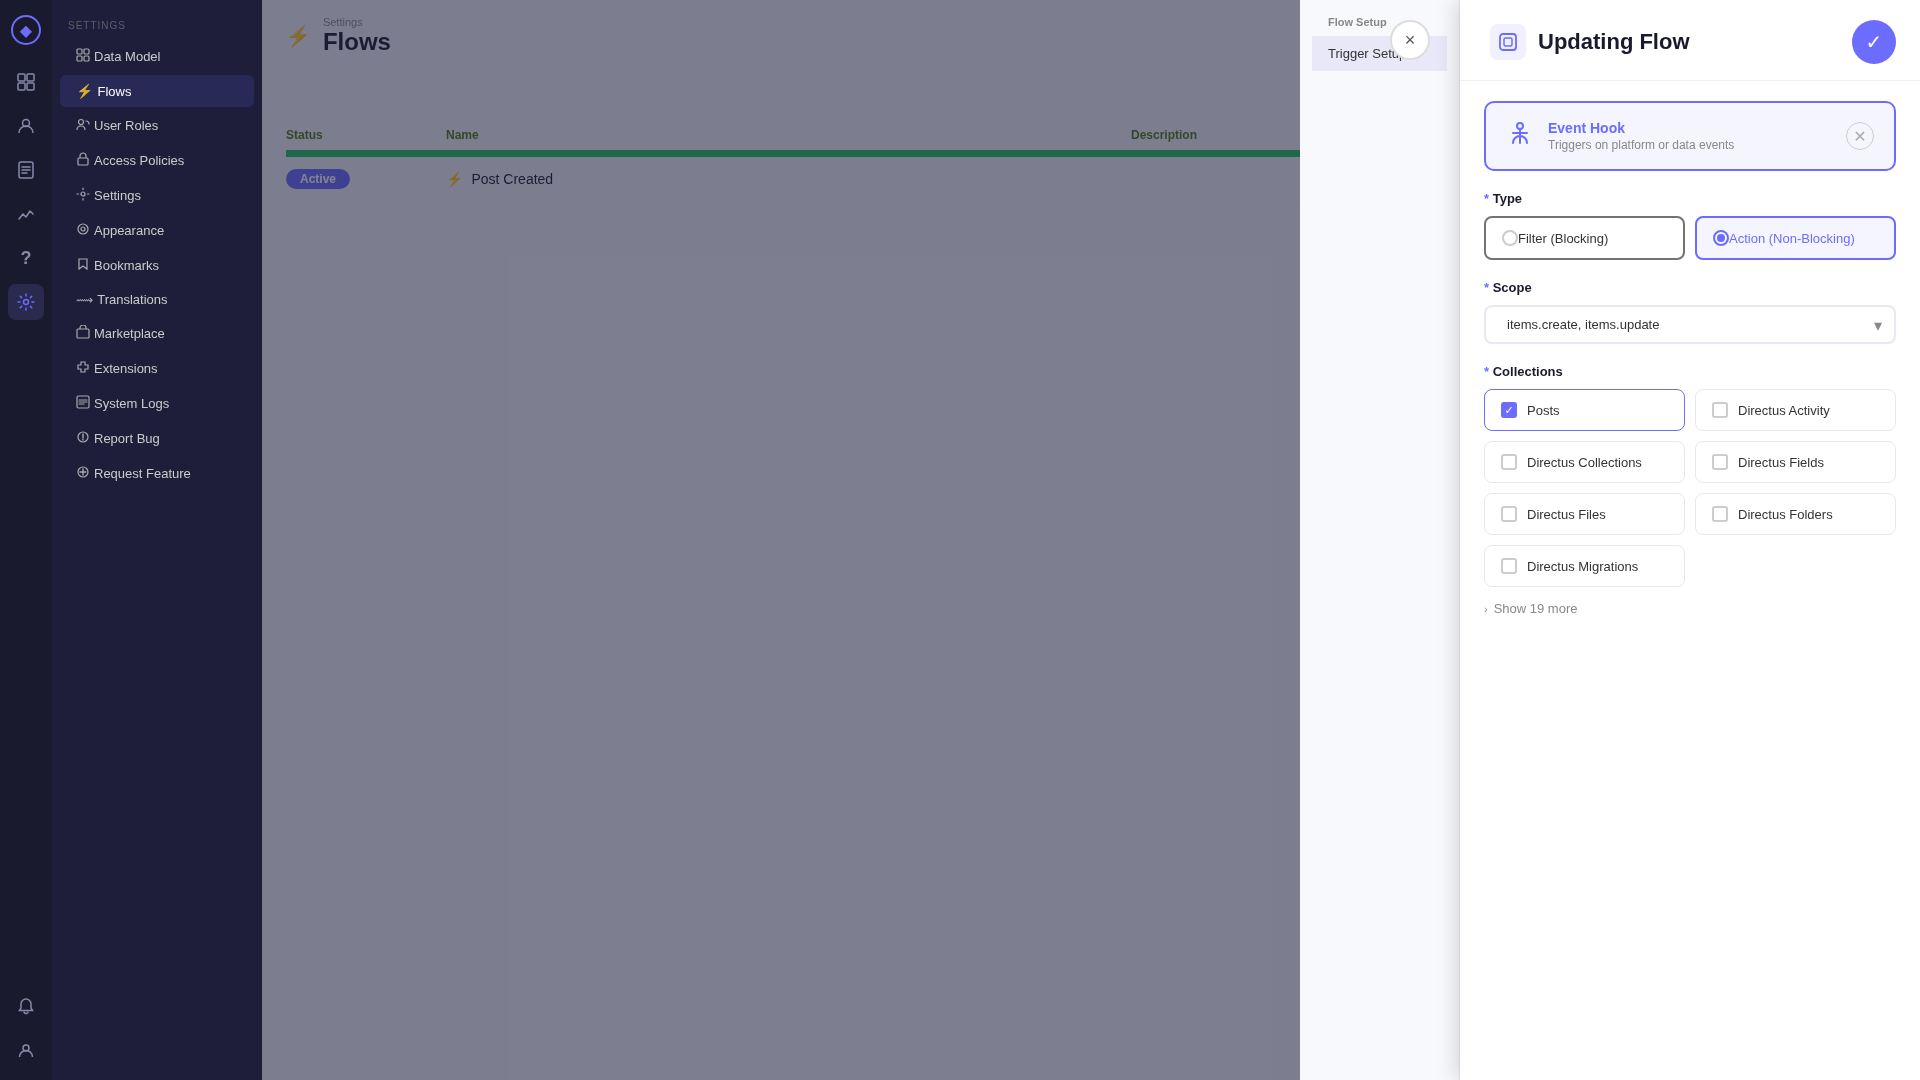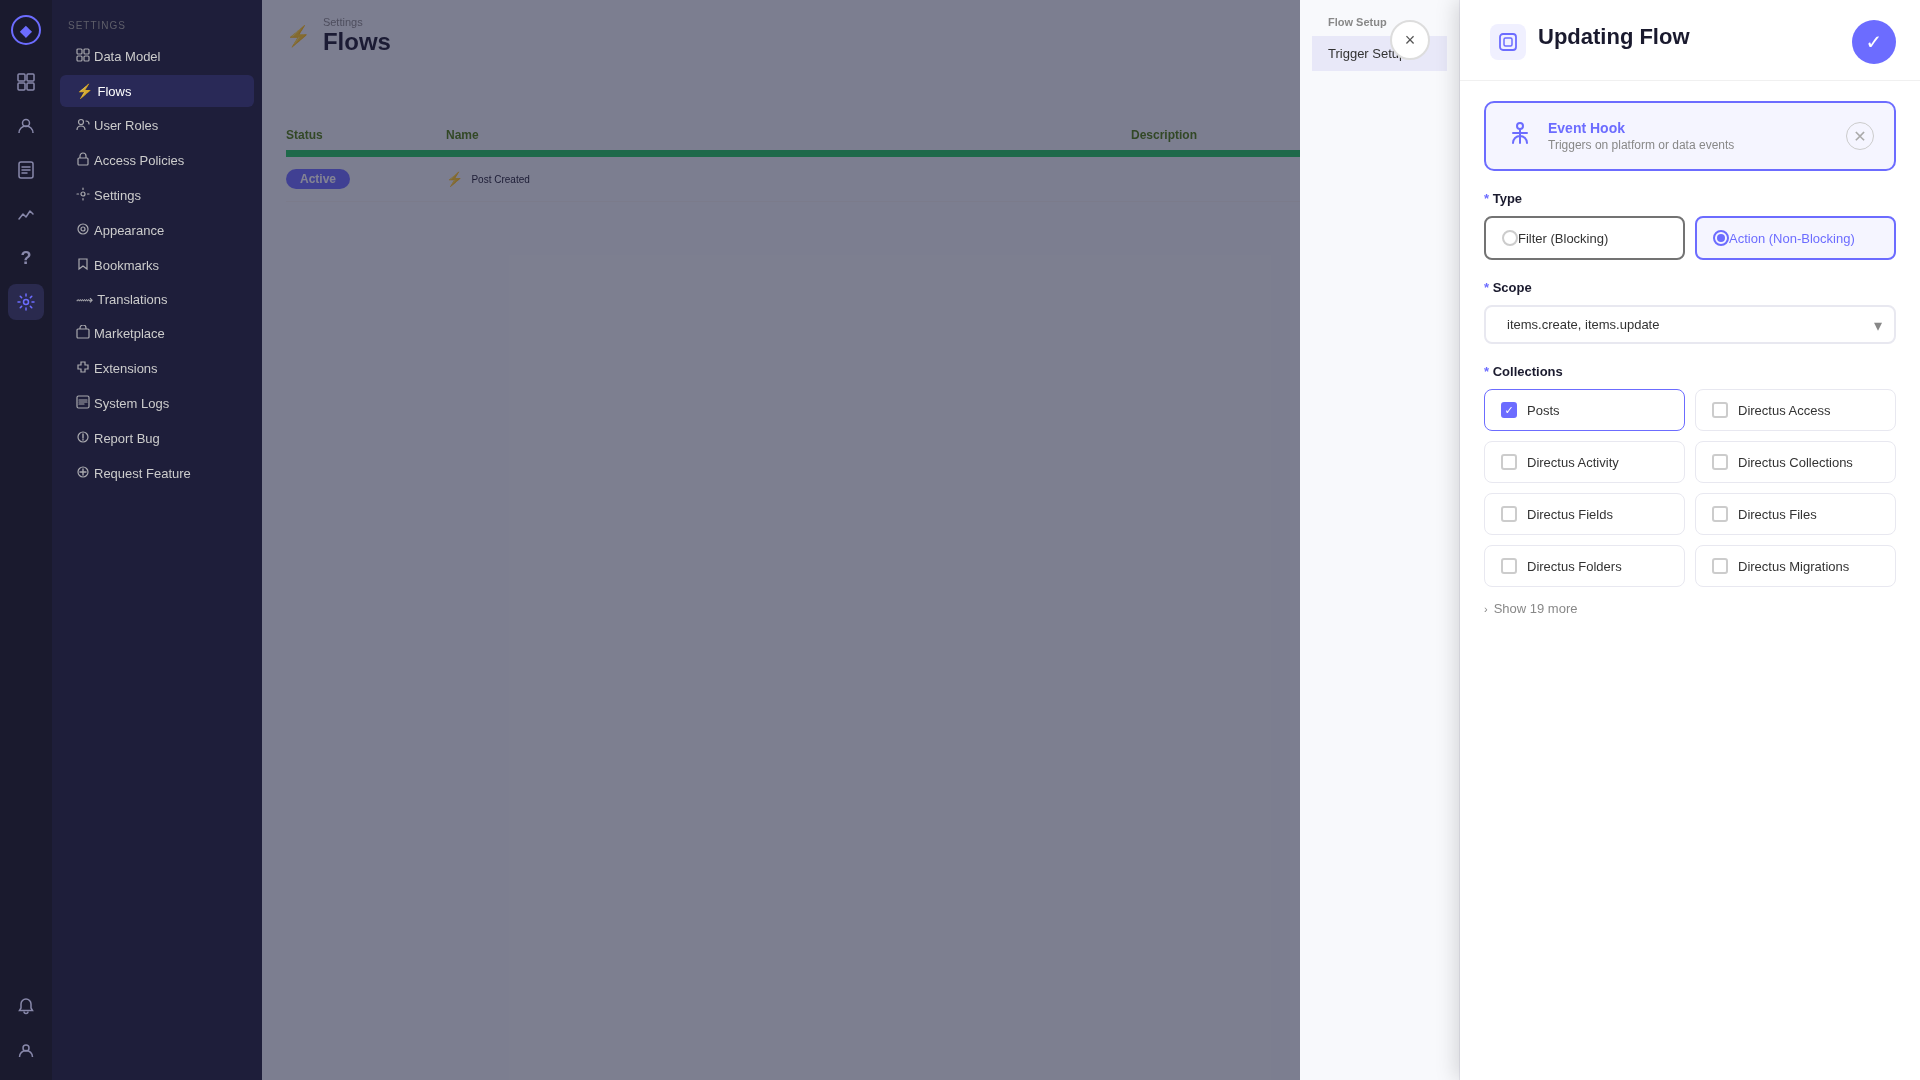--- a/index.html
+++ b/index.html
@@ -193,20 +193,21 @@
 
     .flow-setup-header {
       padding: 20px 24px 16px;
       border-bottom: 1px solid #f0f0f0;
       display: flex;
       align-items: center;
       justify-content: space-between;
     }
     .flow-setup-title-area {
       display: flex;
+      align-items: center;
       gap: 12px;
       padding-left: 6px;
     }
     .flow-setup-icon {
       width: 36px; height: 36px;
       background: #f0f0ff;
       border-radius: 8px;
       display: flex; align-items: center; justify-content: center;
       font-size: 18px;
       color: #6c6cff;
@@ -583,21 +584,21 @@
         <span>Name</span>
         <span>Description</span>
         <span></span>
       </div>
       <div class="flows-table-row">
         <div>
           <span class="status-badge">Active</span>
         </div>
         <div style="display:flex;align-items:center;gap:8px;">
           <span style="color:#6c6cff;font-size:14px;">⚡</span>
-          <span style="font-size:10px;color:#1a1a2e;">Post Created</span>
+          <span style="font-size:14px;color:#1a1a2e;">Post Created</span>
         </div>
         <div></div>
         <div></div>
       </div>
     </div>
   </div>
 
   <div class="overlay"></div>
 
   <div class="close-btn" style="right:490px;">×</div>
@@ -674,24 +675,20 @@
           <span style="color:#6c6cff;">*</span>
           <span>Collections</span>
         </div>
         <div class="collections-grid">
 
           <div class="collection-item checked">
             <div class="checkbox-box checked">✓</div>
             <span>Posts</span>
           </div>
 
-          <div class="collection-item">
-            <div class="checkbox-box"></div>
-            <span>Directus Access</span>
-          </div>
 
           <div class="collection-item">
             <div class="checkbox-box"></div>
             <span>Directus Activity</span>
           </div>
 
           <div class="collection-item">
             <div class="checkbox-box"></div>
             <span>Directus Collections</span>
           </div>

